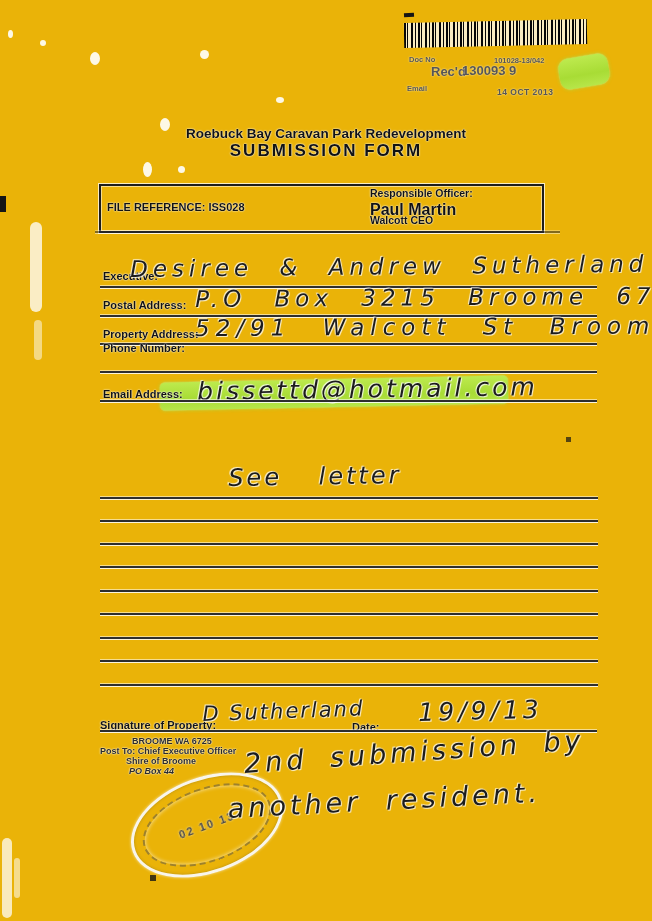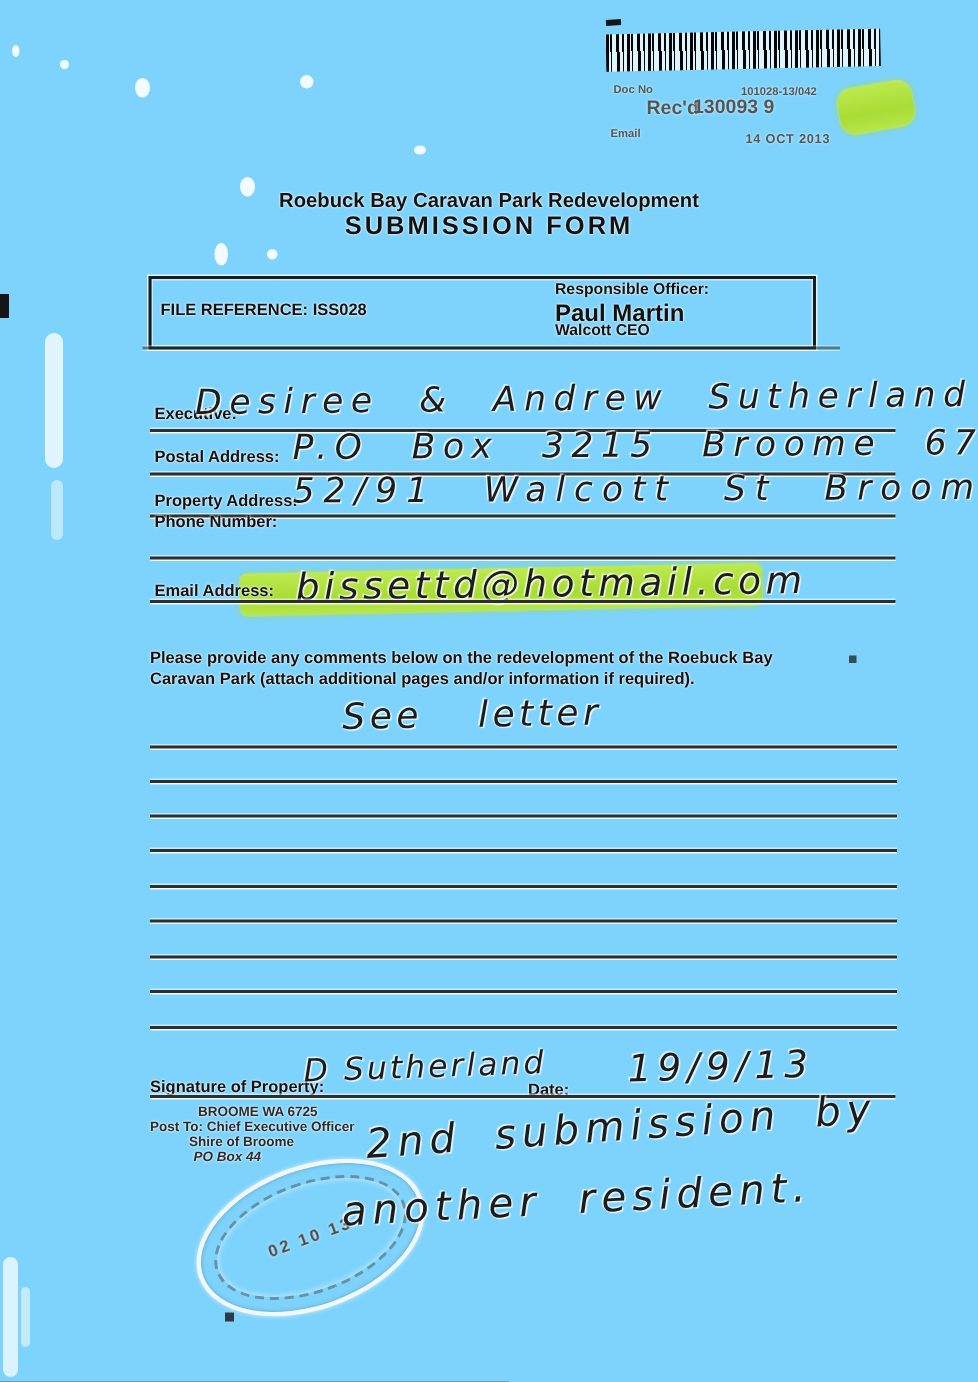--- a/index.html
+++ b/index.html
@@ -1,18 +1,18 @@
 <!DOCTYPE html>
 <html><head>
 <meta charset="utf-8">
 <style>
   html,body{margin:0;padding:0;background:#6e6e6e;}
   .page{
     position:relative;width:652px;height:921px;margin:0 auto;
-    background:#7dd3fc;overflow:hidden;
+    background:#eab308;overflow:hidden;
     font-family:"Liberation Sans",sans-serif;
   }
   .abs{position:absolute;}
   
   .print{
     font-family:"Liberation Sans",sans-serif;font-weight:bold;color:#121212;
     text-shadow:0 0 2px rgba(255,255,255,.95),0 0 1px rgba(255,255,255,.9);
     white-space:nowrap;
   }
   .wrap{white-space:normal;}
@@ -143,21 +143,20 @@
   <div class="rule" style="left:100px;top:343px;width:497px;"></div>
 
   <div class="abs print lbl" style="left:103px;top:342px;">Phone Number:</div>
   <div class="rule" style="left:100px;top:371px;width:497px;"></div>
 
   <div class="hl" style="left:160px;top:379px;width:348px;height:28px;transform:rotate(-1.2deg);"></div>
   <div class="abs print lbl" style="left:103px;top:388px;">Email Address:</div>
   <div class="abs hand" style="left:197px;top:377px;font-size:25px;letter-spacing:3px;transform:rotate(-.8deg);">bissettd@hotmail.com</div>
   <div class="rule" style="left:100px;top:400px;width:497px;"></div>
 
-  <div class="abs print lbl wrap" style="left:100px;top:432px;width:458px;line-height:14px;">Please provide any comments below on the redevelopment of the Roebuck Bay Caravan Park (attach additional pages and/or information if required).</div>
   <div class="abs hand" style="left:228px;top:464px;font-size:24px;letter-spacing:3px;word-spacing:26px;transform:rotate(-1deg);">See  letter</div>
 
   <div class="rule" style="left:100px;top:497px;width:498px;"></div>
   <div class="rule" style="left:100px;top:520px;width:498px;"></div>
   <div class="rule" style="left:100px;top:543px;width:498px;"></div>
   <div class="rule" style="left:100px;top:566px;width:498px;"></div>
   <div class="rule" style="left:100px;top:590px;width:498px;"></div>
   <div class="rule" style="left:100px;top:613px;width:498px;"></div>
   <div class="rule" style="left:100px;top:637px;width:498px;"></div>
   <div class="rule" style="left:100px;top:660px;width:498px;"></div>

